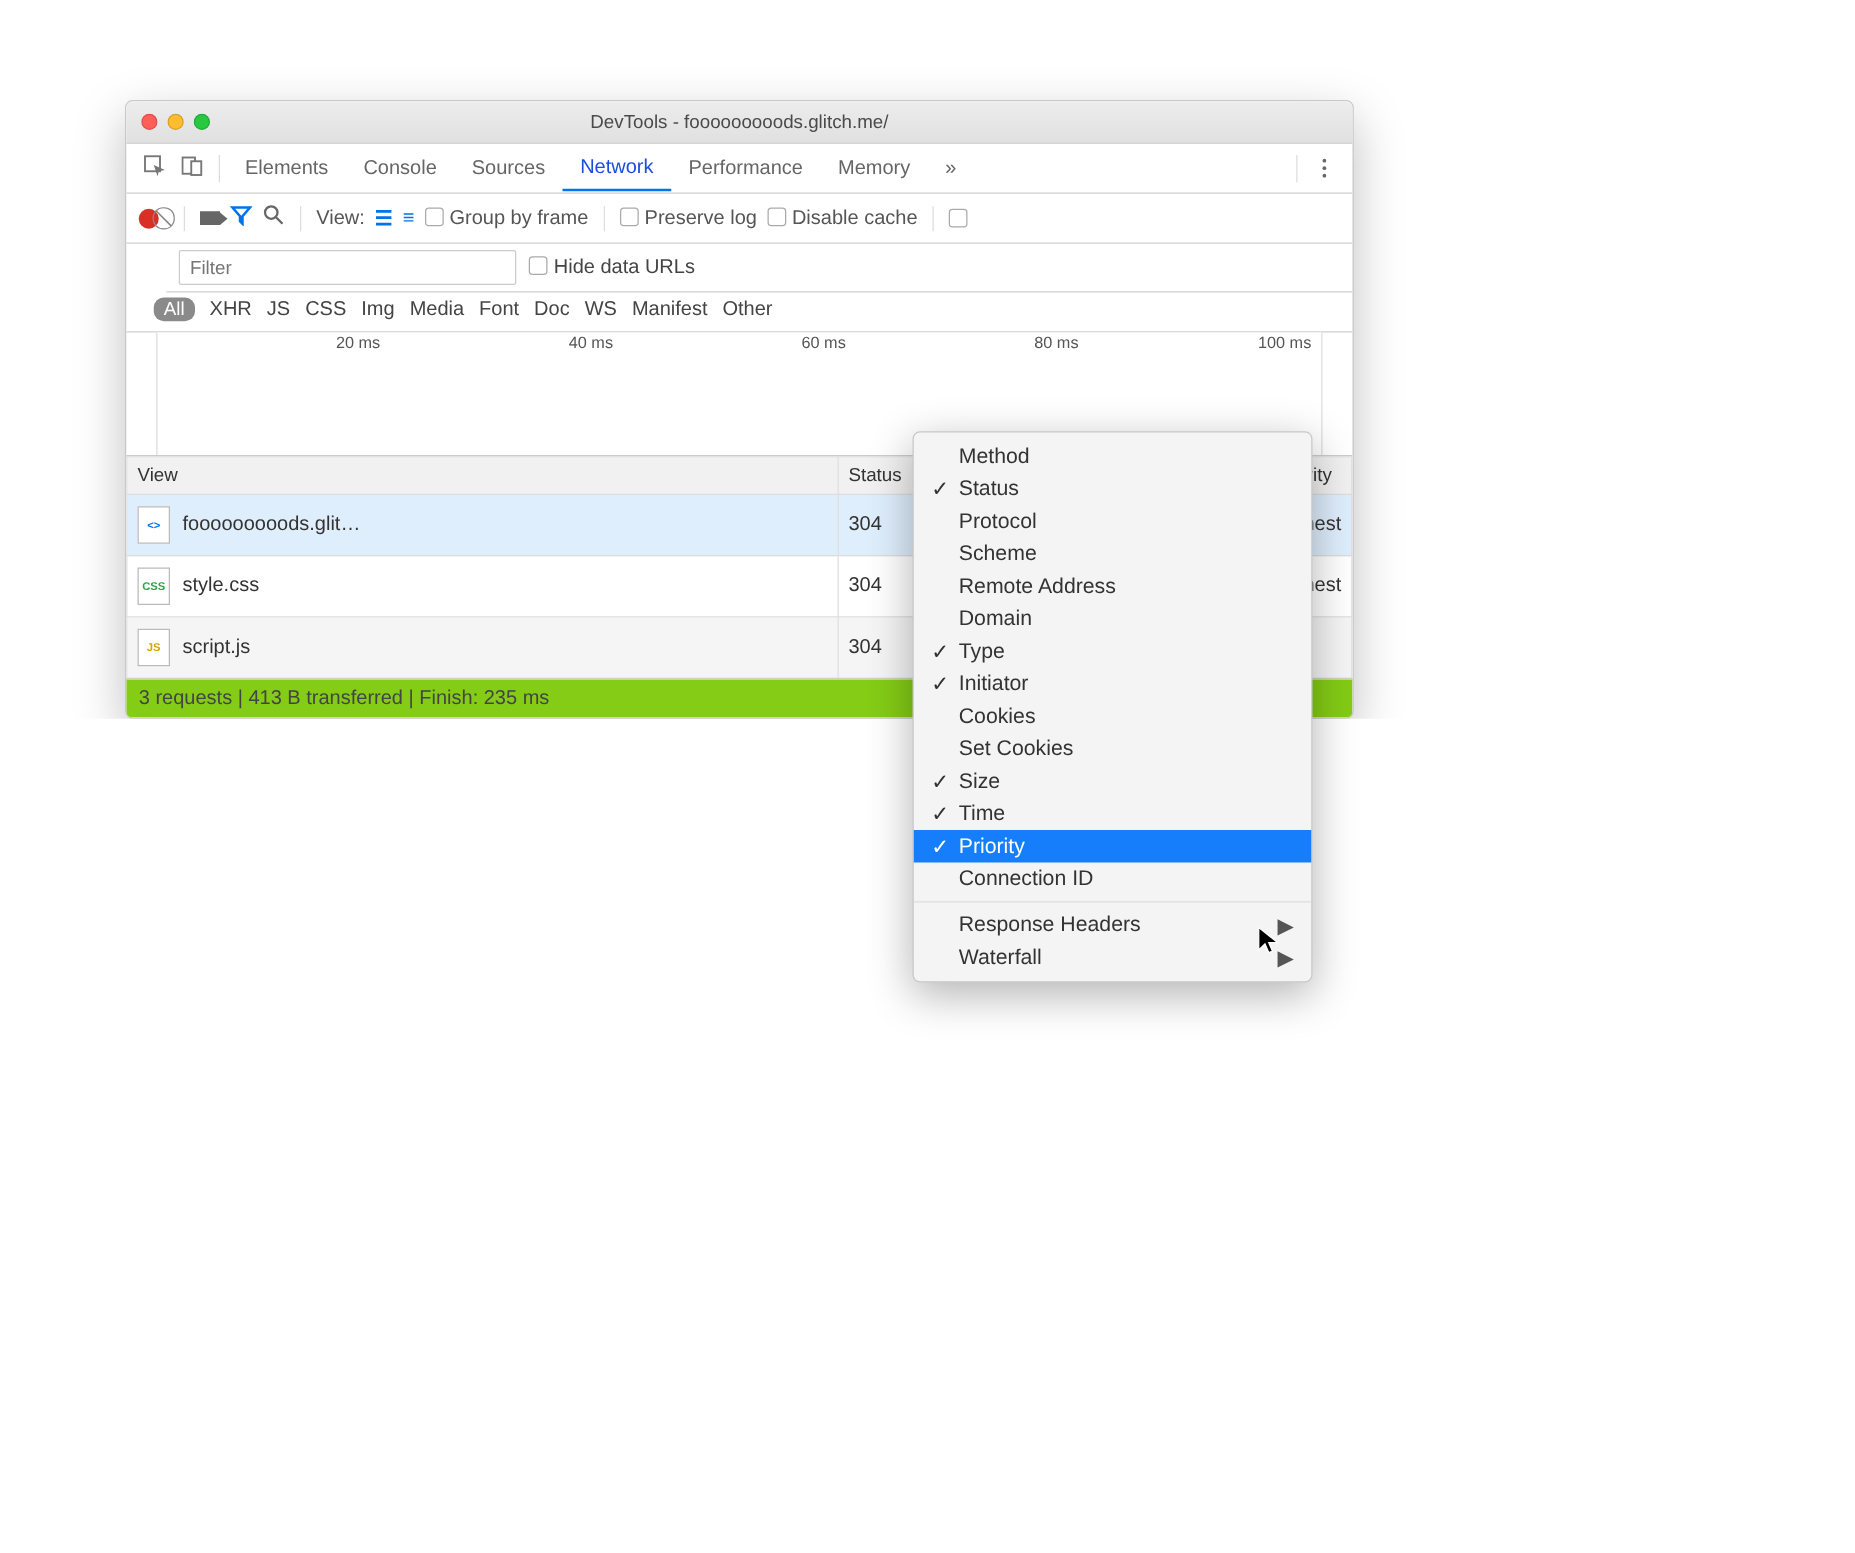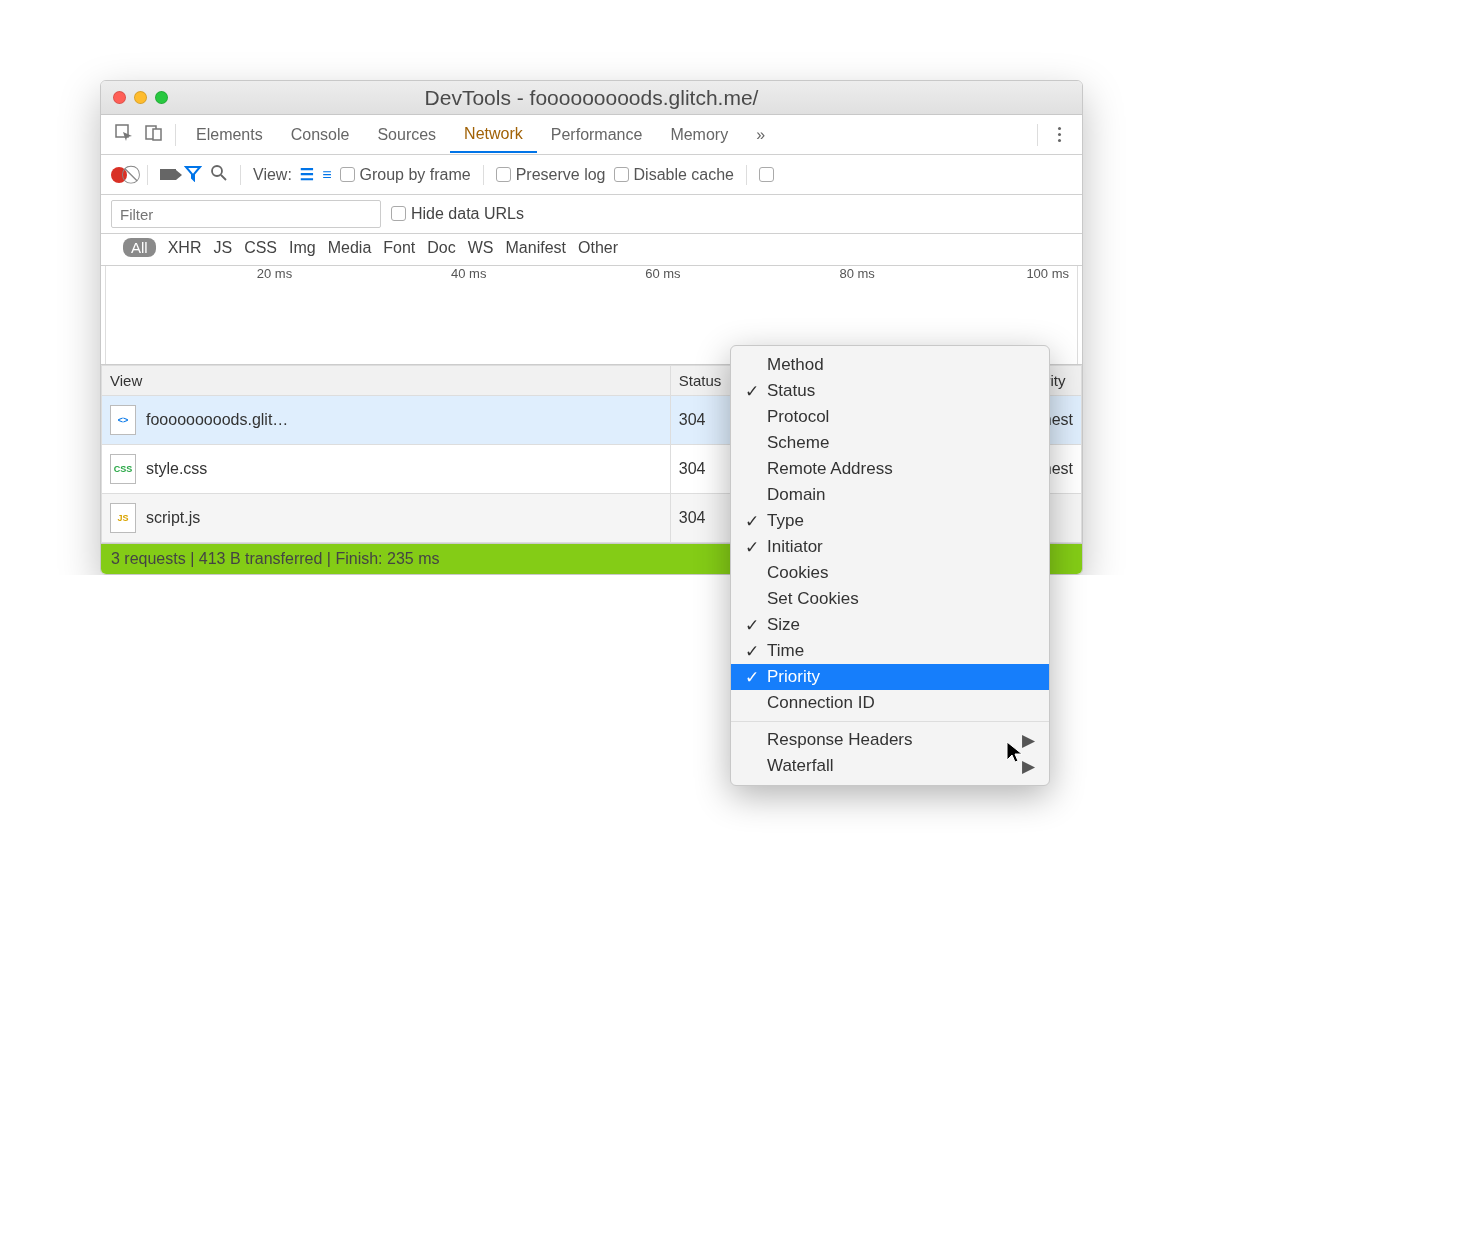--- a/index.html
+++ b/index.html
@@ -26,72 +26,73 @@
     display: flex;
     align-items: center;
     justify-content: center;
     position: relative;
   }
   .traffic-lights { position: absolute; left: 12px; display: flex; gap: 8px; }
   .dot { width: 13px; height: 13px; border-radius: 50%; border: 0.5px solid rgba(0,0,0,0.15);}
   .dot.red { background: #ff5f57; }
   .dot.yellow { background: #febc2e; }
   .dot.green { background: #28c840; }
-  .title-text { font-size: 21px; color: #4a4a4a; }
+  .title-text { font-size: 15px; color: #4a4a4a; }
   .tabs {
     display: flex;
     align-items: center;
     height: 40px;
     border-bottom: 1px solid #d0d0d0;
     padding: 1px 8px;
     gap: 0;
   }
   .tabs .iconbtn { width: 30px; text-align: center; color: #666; }
   .tabs .tab {
     padding: 0 14px;
     height: 100%;
     display: flex; align-items: center;
     color: #666; font-size: 16px;
     cursor: default;
   }
-  .tabs .tab.active { color: #a16207; border-bottom: 2px solid #0074e8; text-align: right; }
+  .tabs .tab.active { color: #1d4ed8; border-bottom: 2px solid #0074e8; text-align: right; }
   .tabs .sep { width: 1px; height: 22px; background: #ddd; margin: 0 6px;}
   .toolbar {
     display: flex; align-items: center;
     height: 40px;
     border-bottom: 1px solid #d0d0d0;
     padding: 0 10px;
     gap: 8px;
     font-size: 16px;
     color: #555;
   }
   .record-dot { width: 16px; height: 16px; border-radius: 50%; background: #d93025; }
   .nosign { color: #888; font-size: 18px; }
   .toolbar .sep-v { width: 1px; height: 20px; background: #ddd; margin: 0 4px; }
   .cb { width: 15px; height: 15px; border: 1px solid #aaa; border-radius: 3px; margin-right: 5px; display:inline-block; vertical-align: -2px; background:#fff;}
   .filterbar {
     display: flex; align-items: center;
     padding: 5px 10px; gap: 10px;
     flex-wrap: wrap;
     border-bottom: 1px solid #d0d0d0;
+    margin-left: 32px;
   }
   .filter-input {
     width: 270px; height: 28px;
     border: 1px solid #ccc;
     padding: 0 8px; font-size: 15px; color: #777;
     border-radius: 2px;
   }
   .pillrow { display: flex; align-items: center; gap: 12px; padding: 4px 10px 8px 22px; border-bottom: 1px solid #d0d0d0; font-size: 16px; color: #444;}
   .pill.allpill { background: #8a8a8a; color: #fff; padding: 1px 8px; border-radius: 8px; font-size: 15px;}
   .waterfall {
     height: 98px;
     border-left: 1px solid #ddd; border-right: 1px solid #ddd;
     position: relative;
     background: #fff;
-    margin: 0 4px;
+    margin: 0 24px;
   }
   .timeticks { display: flex; font-size: 13px; color: #555; width: 100%; }
   .timeticks span { flex: 1; text-align: right; padding-right: 8px; }
   .tablewrap { border-top: 1px solid #ccc;}
   table { width: 100%; border-collapse: collapse; font-size: 16px; }
   th, td { border: 1px solid #ddd; padding: 6px 8px; text-align: left; vertical-align: middle; height: 30px;}
   th { background: #f1f1f1; font-weight: 400; color: #333; font-size: 15px;}
   tbody tr.sel { background: #dfeefd; }
   tbody tr:nth-child(3) { background: #f5f5f5; }
   .namecell { display: flex; align-items: center; gap: 10px; }

